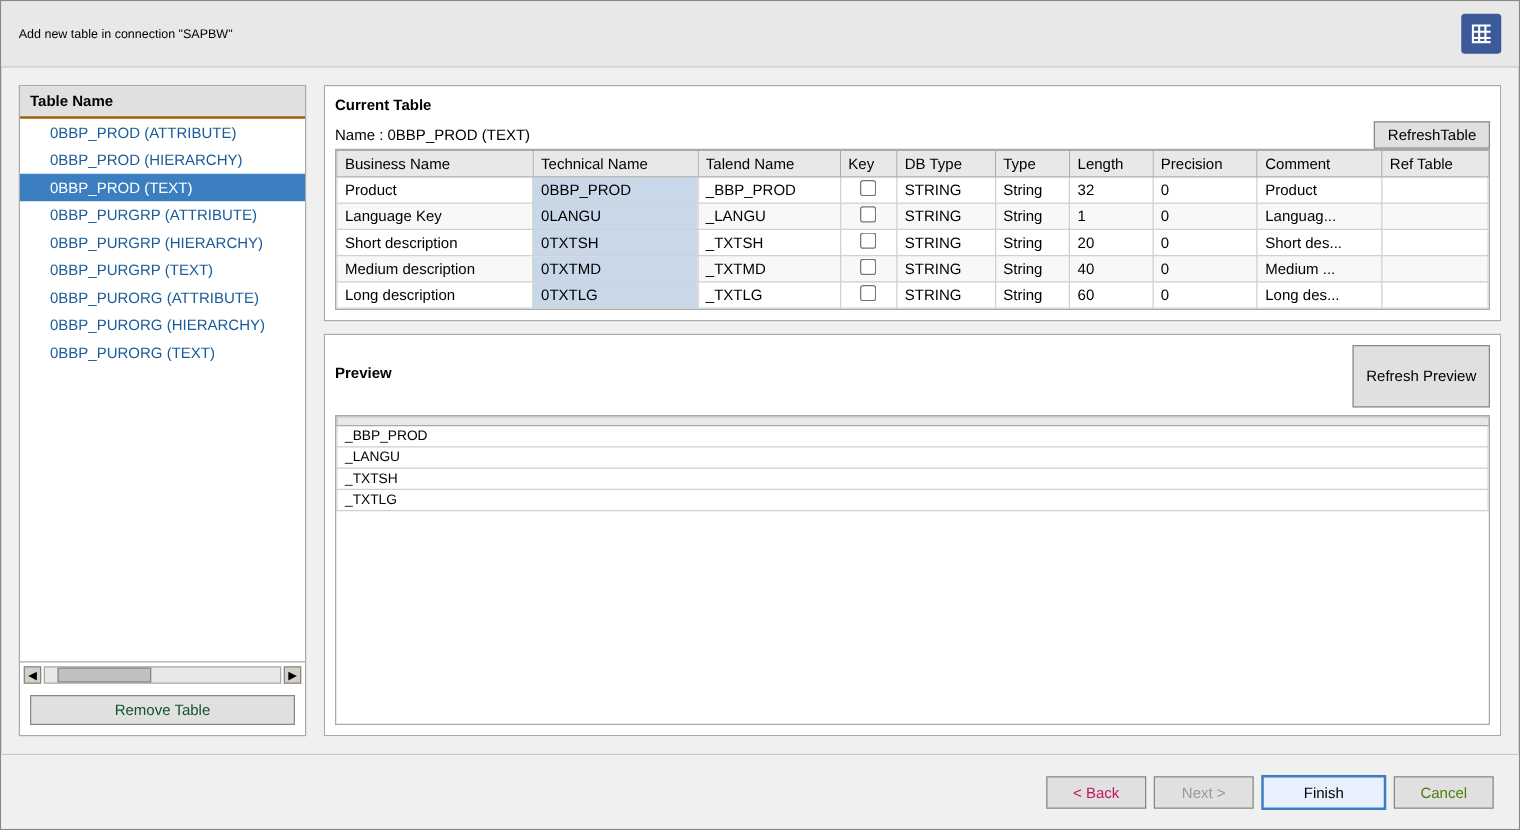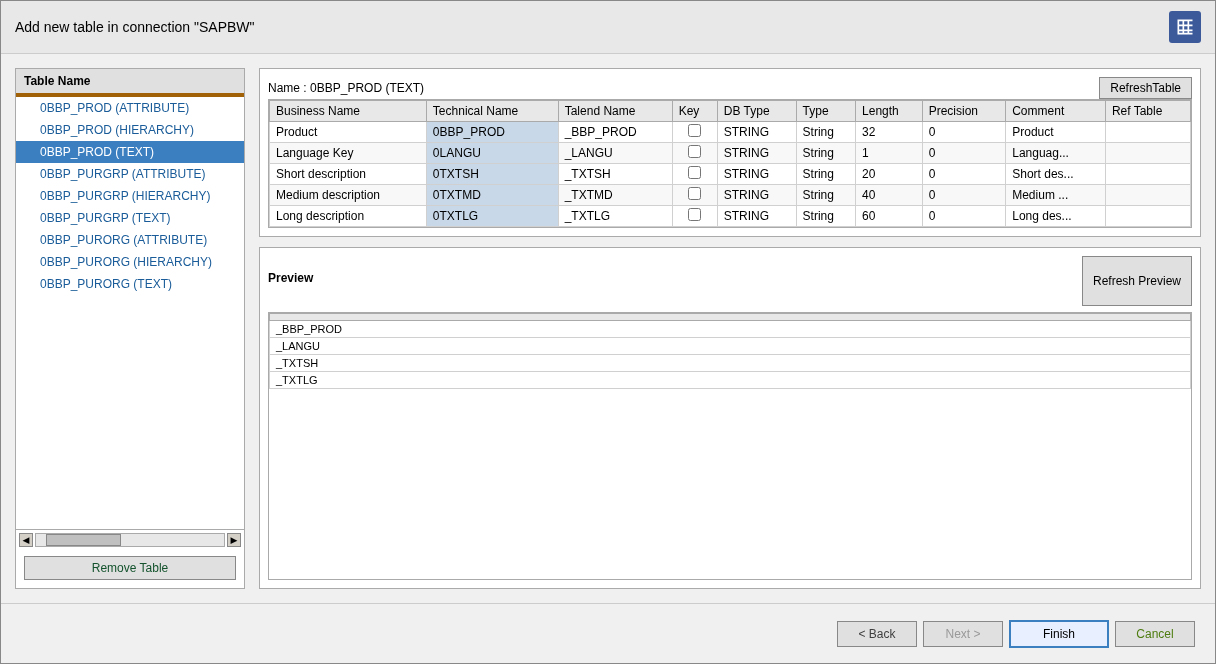--- a/index.html
+++ b/index.html
@@ -24,21 +24,21 @@
       background: #e8e8e8;
       border-bottom: 1px solid #ccc;
       padding: 10px 14px;
       display: flex;
       align-items: center;
       justify-content: space-between;
       min-height: 52px;
     }
 
     .title-text {
-      font-size: 14px;
+      font-size: 10px;
       font-weight: normal;
       color: #000;
     }
 
     .title-icon {
       width: 32px;
       height: 32px;
       background: #3c5a9a;
       border-radius: 3px;
       display: flex;
@@ -66,21 +66,21 @@
       display: flex;
       flex-direction: column;
       border: 1px solid #aaa;
       background: white;
       flex-shrink: 0;
     }
 
     .left-panel-header {
       background: #e0e0e0;
       padding: 5px 8px;
-      border-bottom: 4px solid #a16207;
+      border-bottom: 2px solid #a16207;
       font-weight: bold;
       color: #000;
     }
 
     .left-panel-list {
       flex: 1;
       overflow-y: auto;
       overflow-x: hidden;
     }
 
@@ -292,21 +292,21 @@
       align-items: center;
       gap: 6px;
       min-height: 60px;
     }
 
     .nav-btn {
       padding: 5px 20px;
       background: #e0e0e0;
       border: 1px solid #888;
       cursor: pointer;
-      color: #404040;
+      color: #be185d;
       min-width: 80px;
     }
 
     .nav-btn:disabled {
       color: #999;
       cursor: default;
     }
 
     .finish-btn {
       padding: 5px 32px;
@@ -362,20 +362,21 @@
           <div style="width:40%;height:100%;background:#c0c0c0;border:1px solid #888;margin-left:10px;"></div>
         </div>
         <div class="scroll-arrow">▶</div>
       </div>
       <button class="remove-btn">Remove Table</button>
     </div>
 
     <div class="right-panel">
 
       <div class="current-table-section">
+        <div class="section-label">Current Table</div>
         <div class="current-table-header">
           <span class="table-name-label">
             <span>Name : </span><span>0BBP_PROD (TEXT)</span>
           </span>
           <button class="refresh-table-btn">RefreshTable</button>
         </div>
         <div class="data-table-wrapper">
           <table class="data-table">
             <thead>
               <tr>

